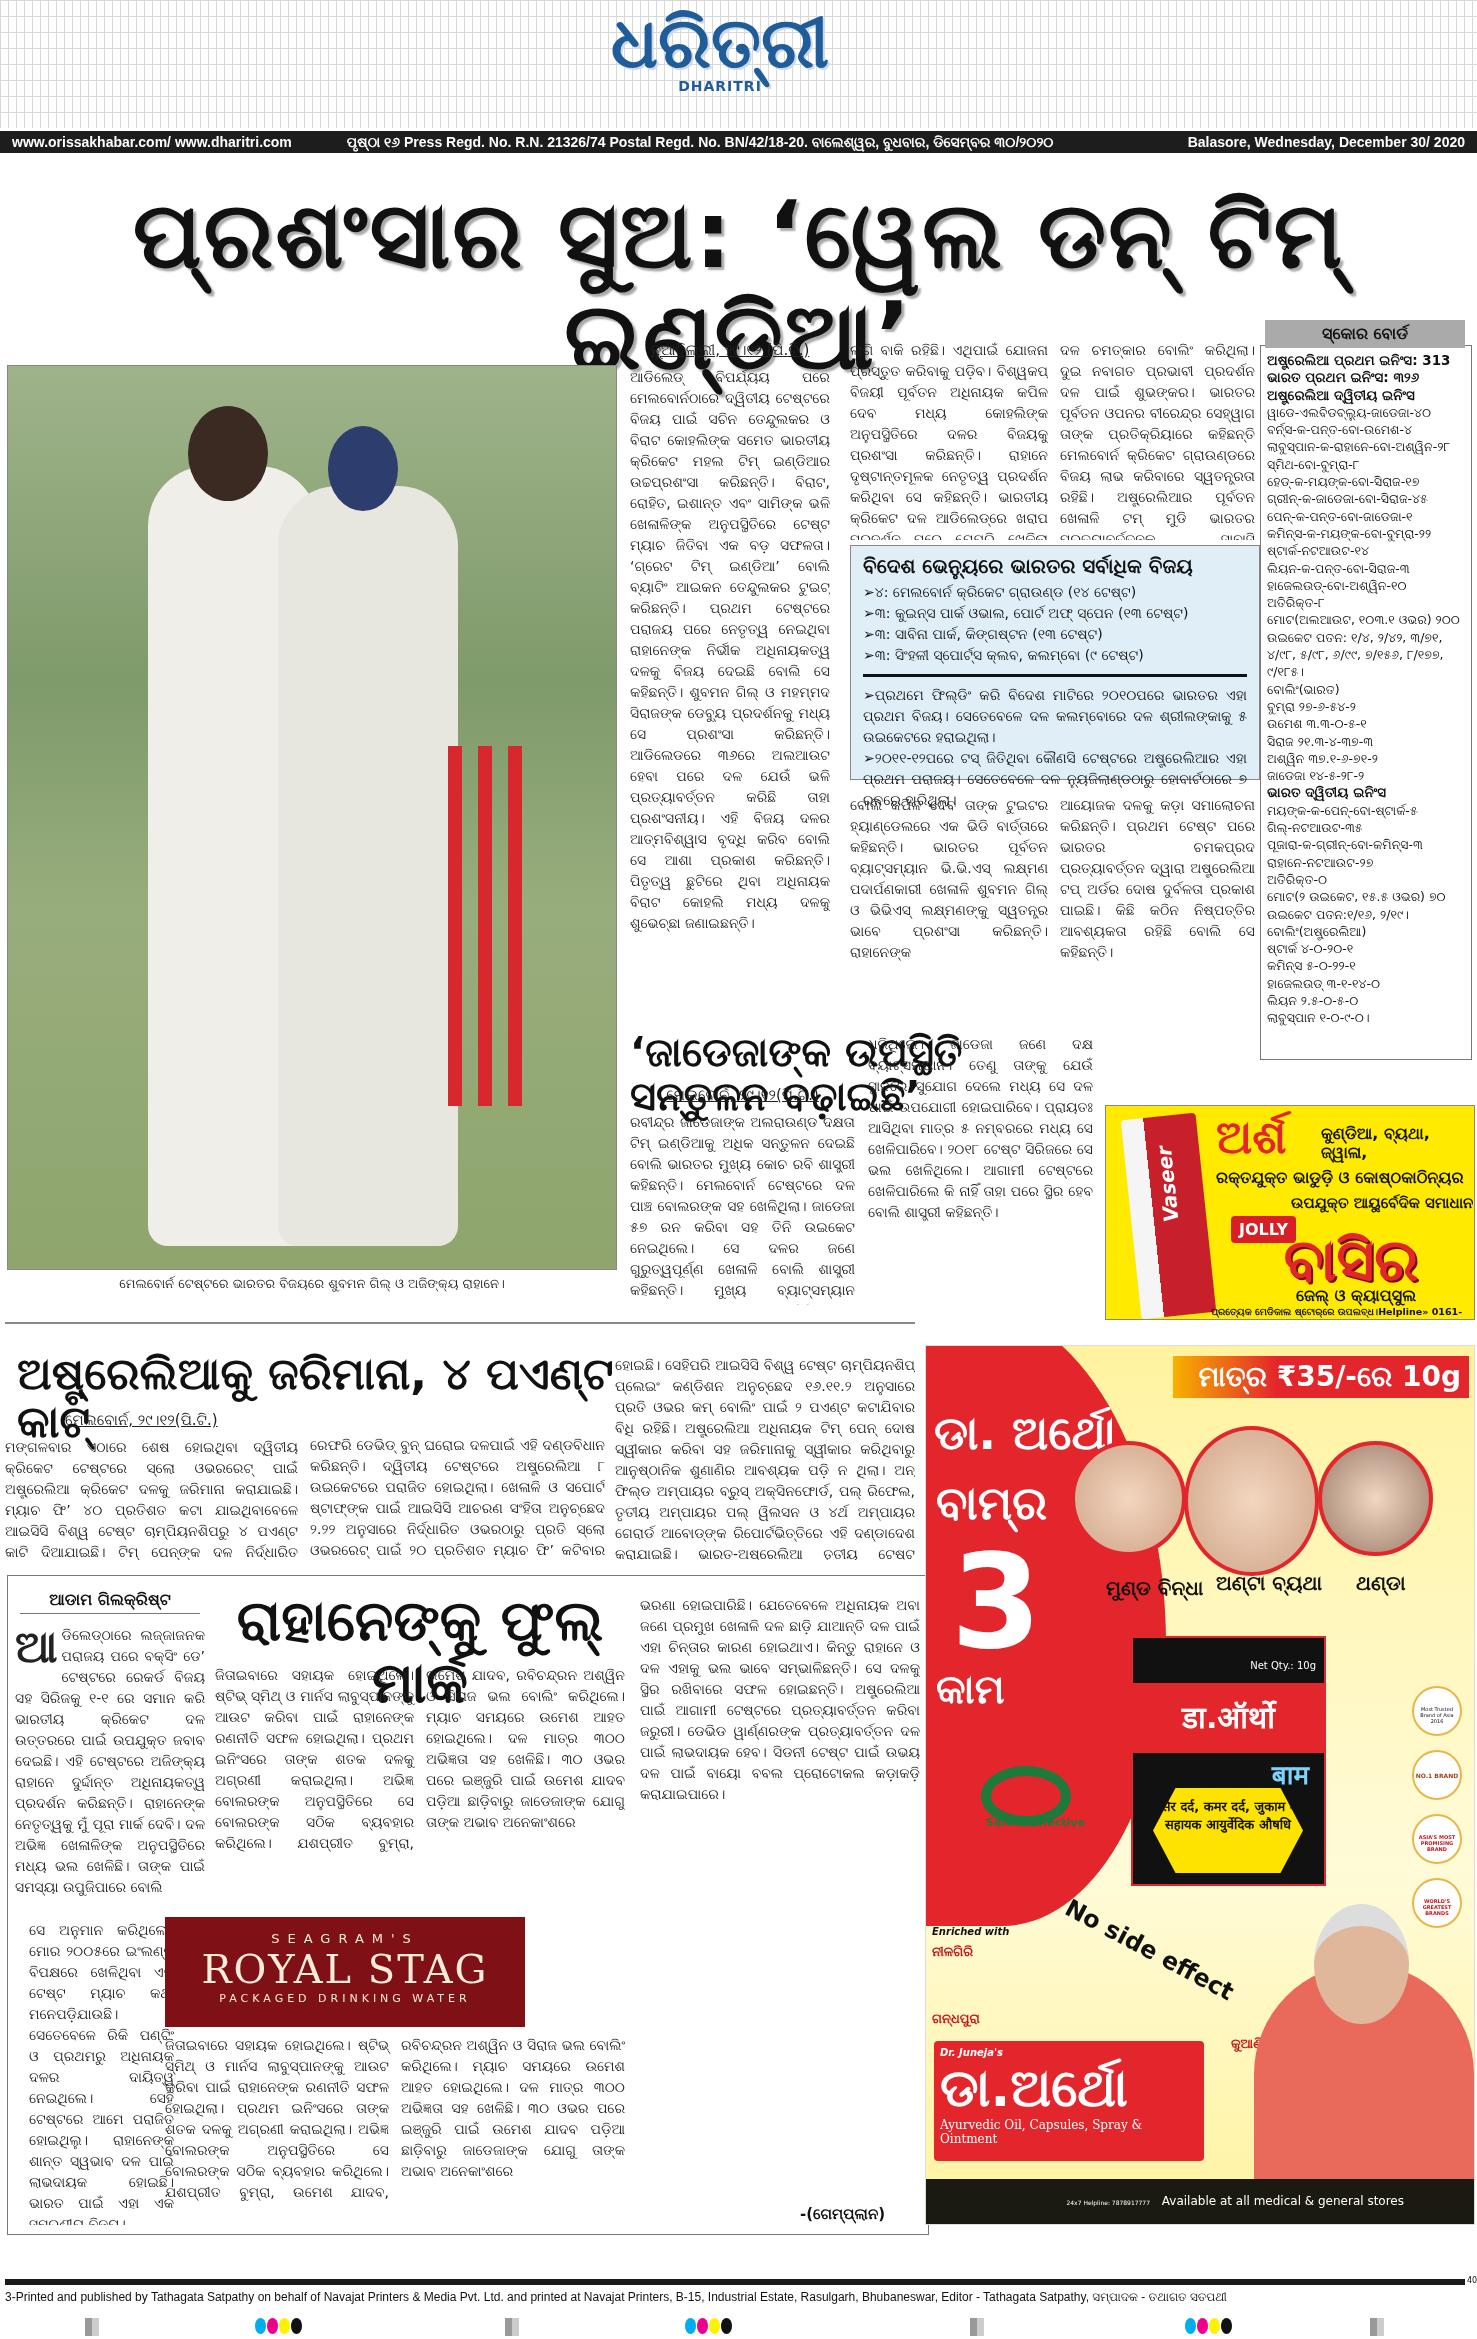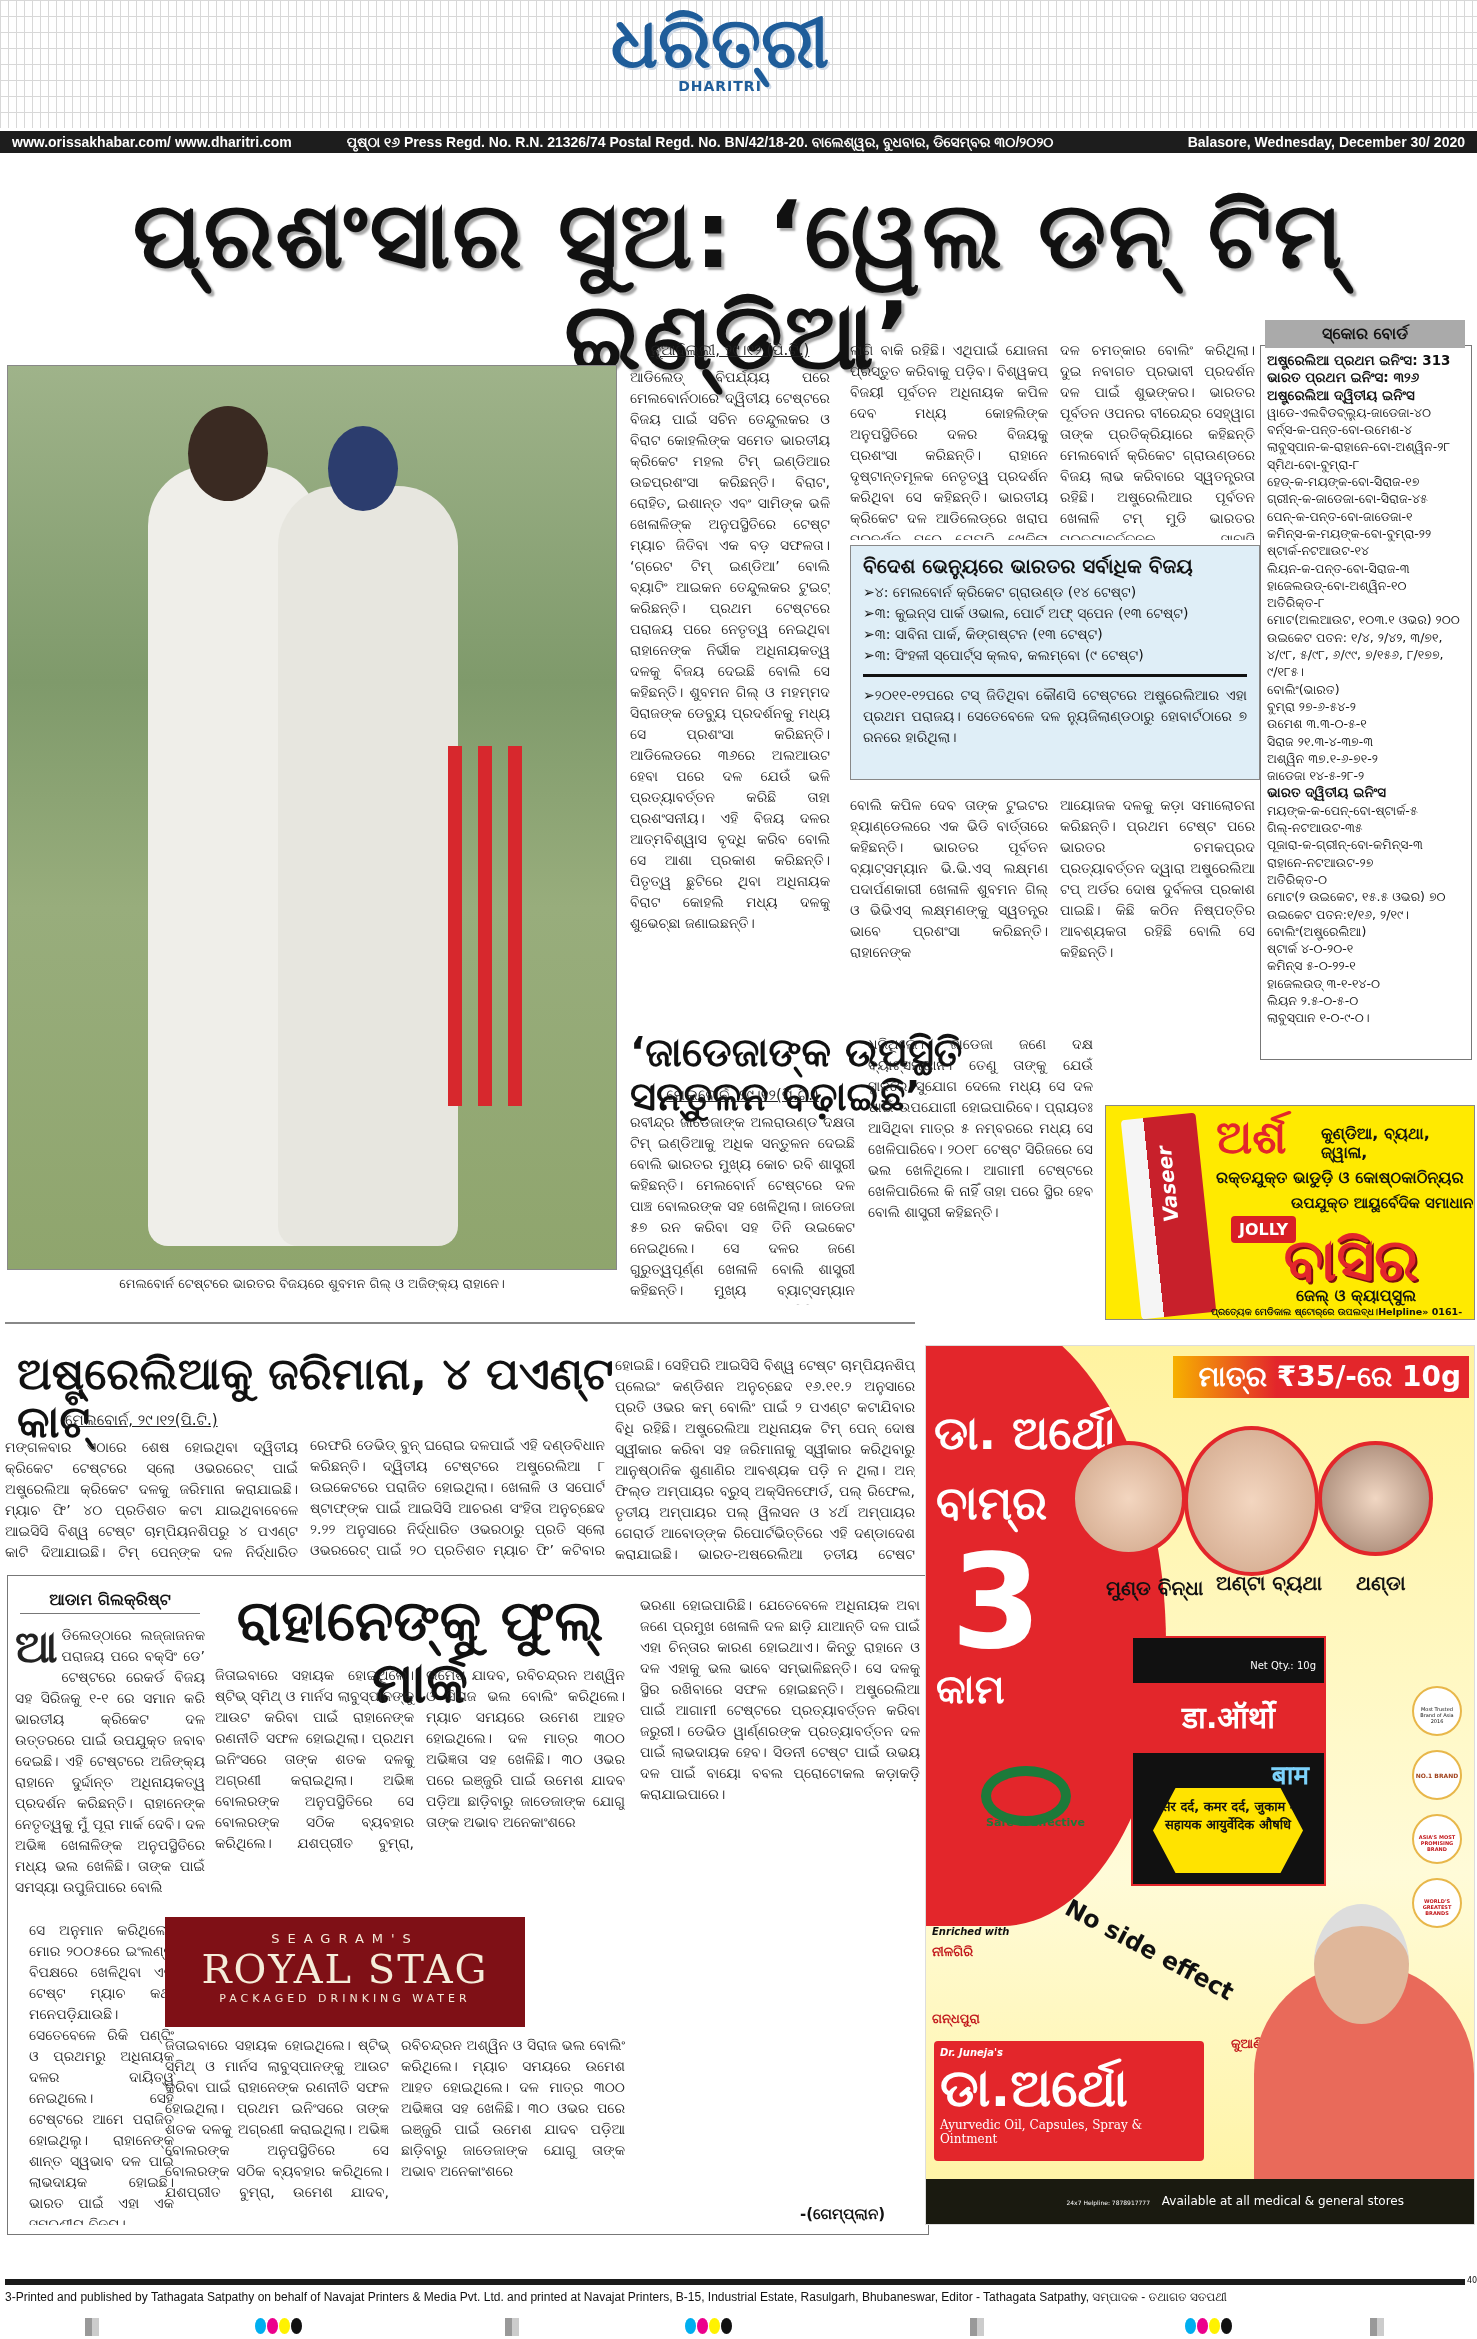--- a/index.html
+++ b/index.html
@@ -98,20 +98,21 @@
 <div class="abs col" style="left:850px;top:340px;width:198px;height:200px;overflow:hidden">ଲାଗି ବାକି ରହିଛି। ଏଥିପାଇଁ ଯୋଜନା ପ୍ରସ୍ତୁତ କରିବାକୁ ପଡ଼ିବ। ବିଶ୍ୱକପ୍ ବିଜୟୀ ପୂର୍ବତନ ଅଧିନାୟକ କପିଳ ଦେବ ମଧ୍ୟ କୋହଲିଙ୍କ ଅନୁପସ୍ଥିତିରେ ଦଳର ବିଜୟକୁ ପ୍ରଶଂସା କରିଛନ୍ତି। ରାହାନେ ଦୃଷ୍ଟାନ୍ତମୂଳକ ନେତୃତ୍ୱ ପ୍ରଦର୍ଶନ କରିଥିବା ସେ କହିଛନ୍ତି। ଭାରତୀୟ କ୍ରିକେଟ ଦଳ ଆଡିଲେଡ୍‌ରେ ଖରାପ ପ୍ରଦର୍ଶନ ପରେ ଯେପରି ଖେଳିଲା ସେଥିରେ ଆମେ ଗର୍ବ ଅନୁଭବ କରୁଛୁ</div>
 <div class="abs col" style="left:1060px;top:340px;width:195px;height:200px;overflow:hidden">ଦଳ ଚମତ୍କାର ବୋଲିଂ କରିଥିଲା। ଦୁଇ ନବାଗତ ପ୍ରଭାବୀ ପ୍ରଦର୍ଶନ ଦଳ ପାଇଁ ଶୁଭଙ୍କର। ଭାରତର ପୂର୍ବତନ ଓପନର ବୀରେନ୍ଦ୍ର ସେହ୍ୱାଗ ତାଙ୍କ ପ୍ରତିକ୍ରିୟାରେ କହିଛନ୍ତି ମେଲବୋର୍ନ କ୍ରିକେଟ ଗ୍ରାଉଣ୍ଡରେ ବିଜୟ ଲାଭ କରିବାରେ ସ୍ୱତନ୍ତ୍ରତା ରହିଛି। ଅଷ୍ଟ୍ରେଲିଆର ପୂର୍ବତନ ଖେଳାଳି ଟମ୍ ମୁଡି ଭାରତର ପ୍ରତ୍ୟାବର୍ତ୍ତନକୁ ସାବାସି ଦେଇଛନ୍ତି। ଅନ୍ୟପକ୍ଷରେ</div>
 
 <div class="abs infobox">
   <h3>ବିଦେଶ ଭେନ୍ୟୁରେ ଭାରତର ସର୍ବାଧିକ ବିଜୟ</h3>
   <div class="li">➢୪: ମେଲବୋର୍ନ କ୍ରିକେଟ ଗ୍ରାଉଣ୍ଡ (୧୪ ଟେଷ୍ଟ)</div>
   <div class="li">➢୩: କୁଇନ୍ସ ପାର୍କ ଓଭାଲ, ପୋର୍ଟ ଅଫ୍ ସ୍ପେନ (୧୩ ଟେଷ୍ଟ)</div>
   <div class="li">➢୩: ସାବିନା ପାର୍କ, କିଙ୍ଗଷ୍ଟନ (୧୩ ଟେଷ୍ଟ)</div>
   <div class="li">➢୩: ସିଂହଳୀ ସ୍ପୋର୍ଟ୍ସ କ୍ଲବ, କଲମ୍ବୋ (୯ ଟେଷ୍ଟ)</div>
   <hr>
+  <div class="para">➢ପ୍ରଥମେ ଫିଲ୍ଡିଂ କରି ବିଦେଶ ମାଟିରେ ୨୦୧୦ପରେ ଭାରତର ଏହା ପ୍ରଥମ ବିଜୟ। ସେତେବେଳେ ଦଳ କଲମ୍ବୋରେ ଦଳ ଶ୍ରୀଲଙ୍କାକୁ ୫ ଉଇକେଟରେ ହରାଇଥିଲା।</div>
   <div class="para">➢୨୦୧୧-୧୨ପରେ ଟସ୍ ଜିତିଥିବା କୌଣସି ଟେଷ୍ଟରେ ଅଷ୍ଟ୍ରେଲିଆର ଏହା ପ୍ରଥମ ପରାଜୟ। ସେତେବେଳେ ଦଳ ନ୍ୟୁଜିଲାଣ୍ଡଠାରୁ ହୋବାର୍ଟଠାରେ ୭ ରନରେ ହାରିଥିଲା।</div>
 </div>
 <div class="abs col" style="left:850px;top:795px;width:198px;height:225px;overflow:hidden">ବୋଲି କପିଳ ଦେବ ତାଙ୍କ ଟୁଇଟର ହ୍ୟାଣ୍ଡେଲରେ ଏକ ଭିଡି ବାର୍ତ୍ତାରେ କହିଛନ୍ତି। ଭାରତର ପୂର୍ବତନ ବ୍ୟାଟ୍ସମ୍ୟାନ ଭି.ଭି.ଏସ୍ ଲକ୍ଷ୍ମଣ ପଦାର୍ପଣକାରୀ ଖେଳାଳି ଶୁବମନ ଗିଲ୍ ଓ ଭିଭିଏସ୍ ଲକ୍ଷ୍ମଣଙ୍କୁ ସ୍ୱତନ୍ତ୍ର ଭାବେ ପ୍ରଶଂସା କରିଛନ୍ତି। ରାହାନେଙ୍କ</div>
 <div class="abs col" style="left:1060px;top:795px;width:195px;height:225px;overflow:hidden">ଆୟୋଜକ ଦଳକୁ କଡ଼ା ସମାଲୋଚନା କରିଛନ୍ତି। ପ୍ରଥମ ଟେଷ୍ଟ ପରେ ଭାରତର ଚମକପ୍ରଦ ପ୍ରତ୍ୟାବର୍ତ୍ତନ ଦ୍ୱାରା ଅଷ୍ଟ୍ରେଲିଆ ଟପ୍ ଅର୍ଡର ଦୋଷ ଦୁର୍ବଳତା ପ୍ରକାଶ ପାଇଛି। କିଛି କଠିନ ନିଷ୍ପତ୍ତିର ଆବଶ୍ୟକତା ରହିଛି ବୋଲି ସେ କହିଛନ୍ତି।</div>
 
 <div class="abs score">
   <div id="score-lines">
       <div class="b">ଅଷ୍ଟ୍ରେଲିଆ ପ୍ରଥମ ଇନିଂସ: 313</div>
       <div class="b">ଭାରତ ପ୍ରଥମ ଇନିଂସ: ୩୨୬</div>
       <div class="b">ଅଷ୍ଟ୍ରେଲିଆ ଦ୍ୱିତୀୟ ଇନିଂସ</div>

